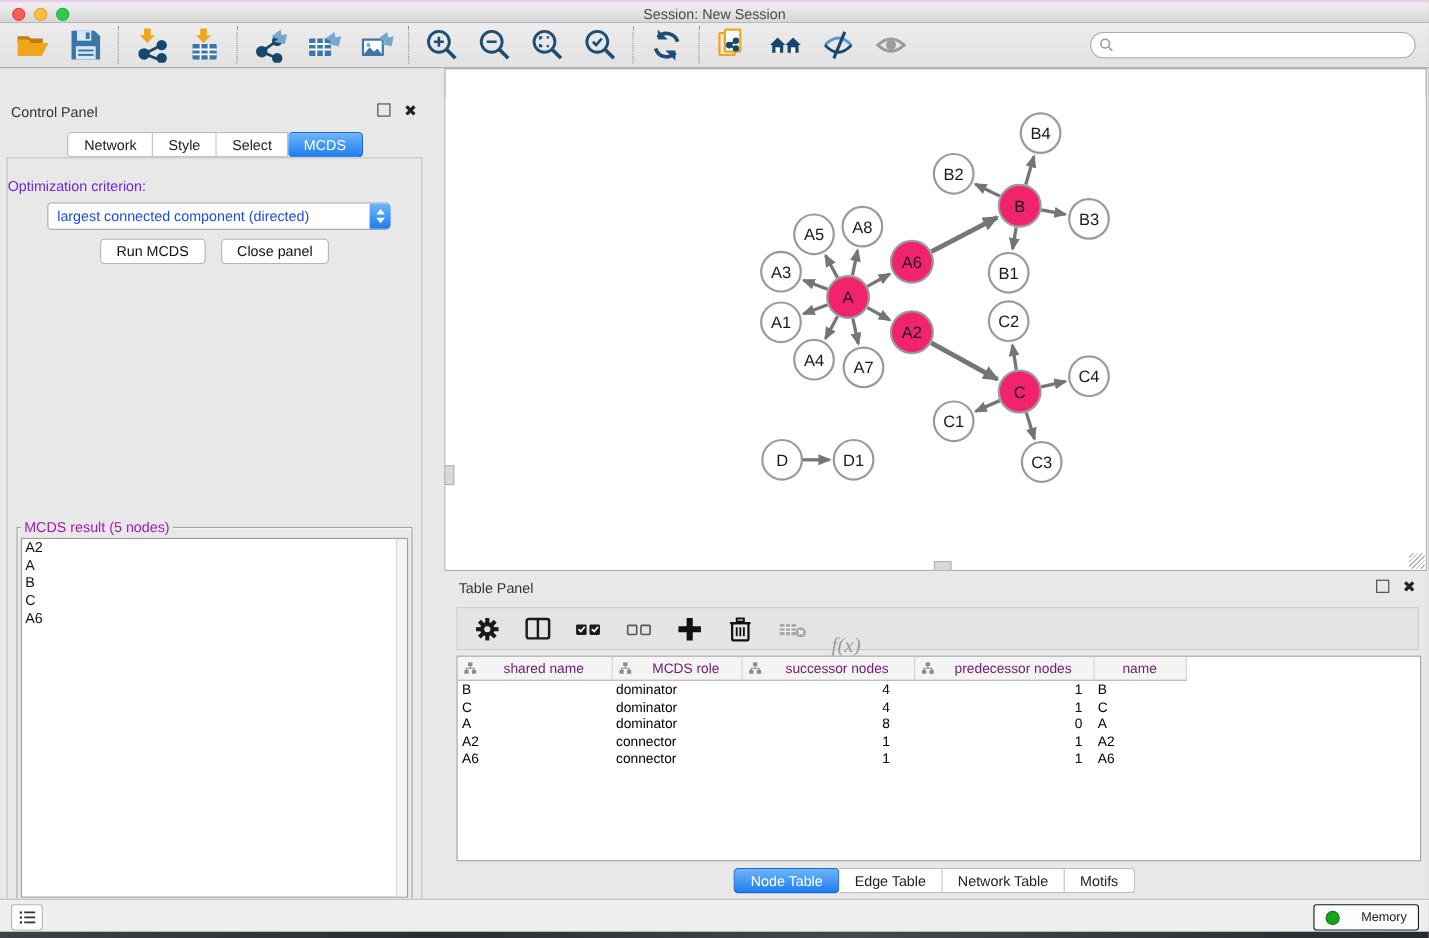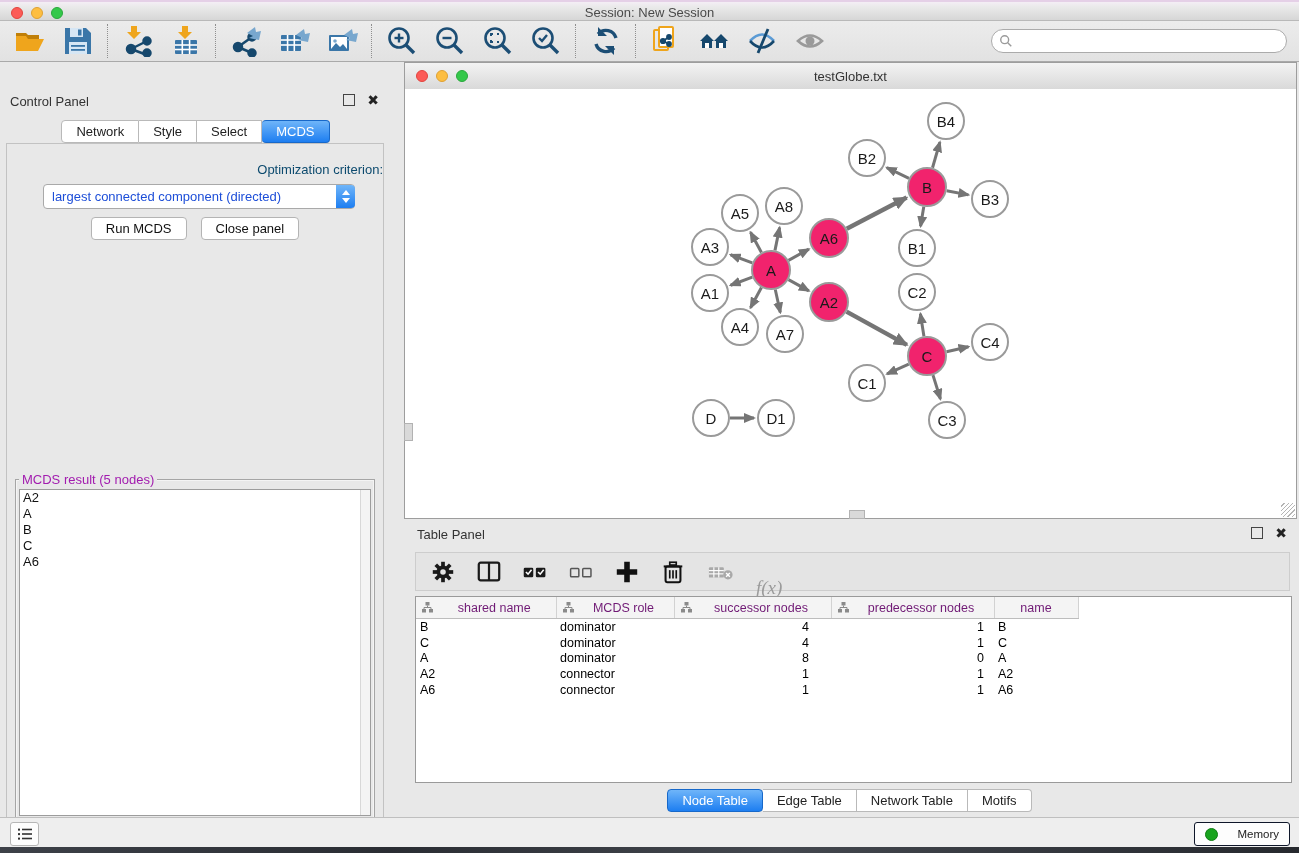--- a/index.html
+++ b/index.html
@@ -32,21 +32,21 @@
   .panel-ctrl{position:absolute;top:7px;font-size:12px;color:#222;cursor:pointer;line-height:12px;}
   .float-box{width:10px;height:10px;border:1.5px solid #444;display:inline-block;}
   .cp-tabs{position:absolute;left:0;right:0;top:33px;display:flex;justify-content:center;}
   .seg{display:flex;}
   .seg .tab{font-size:13px;padding:3px 14px;background:#fff;border:1px solid #b9b9b9;border-left:none;
     color:#222;cursor:pointer;white-space:nowrap;}
   .seg .tab:first-child{border-left:1px solid #b9b9b9;border-radius:4px 0 0 4px;}
   .seg .tab:last-child{border-radius:0 4px 4px 0;}
   .seg .tab.sel{background:linear-gradient(#6fb5f9,#1d7ef1);border-color:#1768c9;color:#fff;border-radius:4px;}
   .cp-body{position:absolute;left:6px;right:7px;top:56px;bottom:13px;border:1px solid #c2c2c2;background:#e8e8e8;}
-  .opt-label{position:absolute;left:0;right:0;top:18px;text-align:right;font-size:13px;color:#0c4a6e;}
+  .opt-label{position:absolute;left:0;right:0;top:18px;text-align:left;font-size:13px;color:#6d28d9;}
   .dropdown{position:absolute;left:36px;right:28px;top:40px;height:23px;background:#fff;border:1px solid #a9a9a9;
     border-radius:4px;display:flex;align-items:center;cursor:pointer;}
   .dd-text{flex:1;font-size:13px;padding-left:8px;color:#1d4ed8;white-space:nowrap;overflow:hidden;}
   .dd-stepper{width:19px;height:23px;margin-right:-1px;border-radius:0 4px 4px 0;
     background:linear-gradient(#6fb5f9,#1d7ef1);position:relative;}
   .dd-stepper:before,.dd-stepper:after{content:"";position:absolute;left:5.5px;border-left:4px solid transparent;border-right:4px solid transparent;}
   .dd-stepper:before{top:5px;border-bottom:5px solid #fff;}
   .dd-stepper:after{bottom:5px;border-top:5px solid #fff;}
   .cp-buttons{position:absolute;left:0;right:0;top:73px;display:flex;justify-content:center;gap:14px;}
   .btn{background:#fff;border:1px solid #b4b4b4;border-radius:4px;font-size:13px;padding:3px 14px;cursor:pointer;color:#111;}
@@ -287,28 +287,20 @@
             <div class="result-item">A</div>
             <div class="result-item">B</div>
             <div class="result-item">C</div>
             <div class="result-item">A6</div>
           </div>
       </div>
     </div>
   </div>
 
   <div class="net-window">
-    <div class="net-titlebar">
-      <div class="lights">
-        <span class="light red"></span>
-        <span class="light yellow"></span>
-        <span class="light green"></span>
-      </div>
-      <div class="title">testGlobe.txt</div>
-    </div>
     <div class="net-canvas">
       <svg id="graph-svg" width="891" height="429" viewBox="0 0 891 429">
         <defs>
           <marker id="arrowhead" markerUnits="userSpaceOnUse" markerWidth="12" markerHeight="10" refX="10" refY="5" orient="auto">
               <path d="M0 0L12 5L0 10Z" fill="#757575"></path>
             </marker>
           <marker id="arrowheadT" markerUnits="userSpaceOnUse" markerWidth="15" markerHeight="13" refX="13" refY="6.5" orient="auto">
               <path d="M0 0L15 6.5L0 13Z" fill="#757575"></path>
             </marker>
         </defs>

